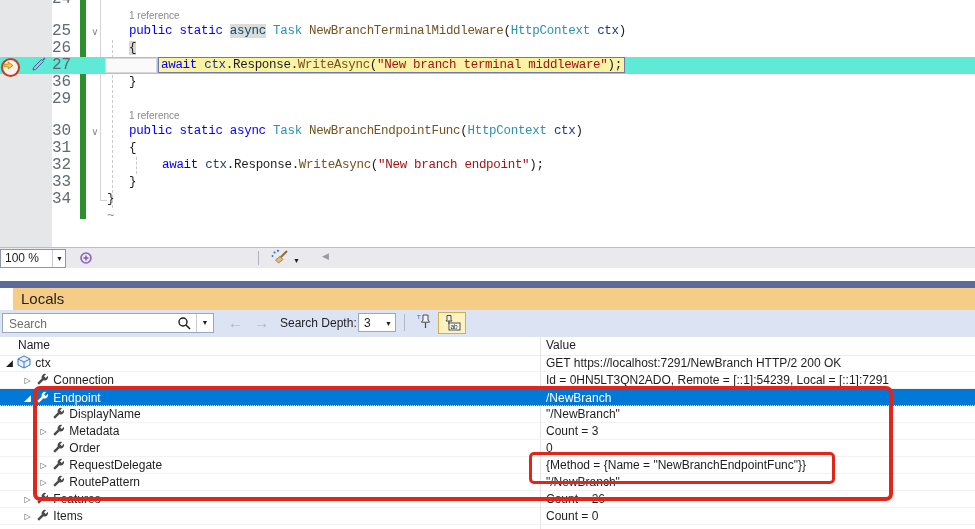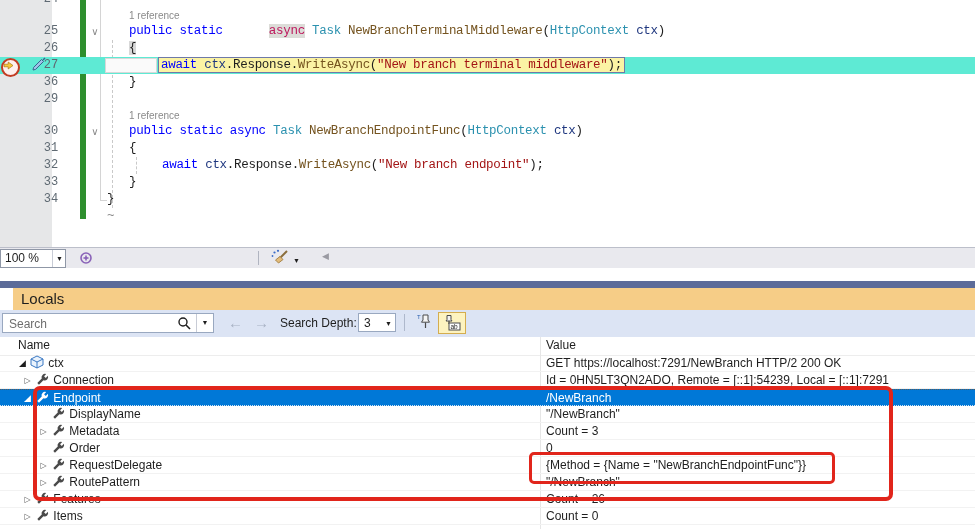--- a/index.html
+++ b/index.html
@@ -9,28 +9,28 @@
   
   .editor{position:absolute;left:0;top:0;width:975px;height:247px;background:#fff;overflow:hidden;}
   .glyph-margin{position:absolute;left:0;top:0;width:52px;height:247px;background:#e6e7e8;}
   .green-bar{position:absolute;left:80px;top:0;width:6px;height:219px;background:#2e8f2e;}
   .struct-line{position:absolute;left:100px;top:0;width:1px;height:201px;background:#d4d4d4;}
   .struct-tick{position:absolute;left:100px;top:200px;width:7px;height:1px;background:#d4d4d4;}
   .guide{position:absolute;width:0;border-left:1px dashed #c9c9c9;}
   .lines{position:absolute;left:0;top:-9px;width:975px;}
   .code-line{position:relative;height:17px;line-height:17px;white-space:pre;}
   .code-line.lens{height:15px;line-height:15px;}
-  .ln{position:absolute;left:37px;width:28px;text-align:center;
-      font-family:"Liberation Mono","DejaVu Sans Mono",monospace;font-size:12px;color:#5f6a73;}
+  .ln{position:absolute;left:52px;width:28px;text-align:left;
+      font-family:"Liberation Mono","DejaVu Sans Mono",monospace;font-size:16px;color:#5f6a73;}
   .chev{position:absolute;left:88px;width:14px;text-align:center;color:#8a8a8a;font-size:10px;}
   .codetxt{position:absolute;left:105px;font-family:"Liberation Mono","DejaVu Sans Mono",monospace;
            font-size:12.5px;letter-spacing:-0.3px;}
   .lens .codetxt{font-family:"Liberation Sans",sans-serif;font-size:10px;color:#8a8a8a;letter-spacing:0;}
   .tilde{color:#8a8a8a;}
-  .tk-kw{color:#0000ff;} .tk-kwhl{color:#be185d;background:#dcdcd8;margin-left:39px;}
+  .tk-kw{color:#0000ff;} .tk-kwhl{color:#0c4a6e;background:#dcdcd8;}
   .tk-ty{color:#2b91af;} .tk-me{color:#74531f;} .tk-st{color:#a31515;}
   .tk-pl{color:#1e1e1e;} .tk-pm{color:#1f377f;} .tk-br{color:#1e1e1e;background:#d8d8d8;}
   .cur-row{background:#5eead4;}
   .pre-box{display:inline-block;width:50px;height:13px;background:#fafafa;border:1px solid #d8d8d8;
            vertical-align:middle;margin-right:1px;}
   .cur-box{display:inline-block;background:#fbf3a4;border:1px solid #6e79a8;padding:0 2px;height:14px;line-height:14px;vertical-align:middle;}
   .bp-glyph{position:absolute;left:1px;top:58px;width:15px;height:15px;border-radius:50%;
             border:2px solid #c23b22;background:#fdf0ee;}
   .pen-glyph{position:absolute;left:30px;top:56px;}
 
@@ -211,21 +211,21 @@
     </div>
 
     <div class="grid-header">
       <span class="col-name">Name</span>
       <span class="col-value">Value</span>
     </div>
     <div class="col-sep"></div>
 
     <div class="grid-body" id="locals-rows">
         <div class="lrow">
-          <span class="namecell" style="padding-left: 16px;"><span class="exp open">◢</span><span class="ricon"><svg width="14" height="14" viewBox="0 0 14 14">
+          <span class="namecell" style="padding-left: 3px;"><span class="exp open">◢</span><span class="ricon"><svg width="14" height="14" viewBox="0 0 14 14">
                 <path d="M7 1 L13 4 13 10 7 13 1 10 1 4 Z" fill="#eaf3fd" stroke="#3a78c3" stroke-width="1"></path>
                 <path d="M1 4 L7 7 L13 4 M7 7 L7 13" stroke="#3a78c3" stroke-width="1" fill="none"></path>
               </svg></span><span> ctx</span></span>
           <span class="valuecell">GET https://localhost:7291/NewBranch HTTP/2 200 OK</span>
         </div>
         <div class="lrow">
           <span class="namecell" style="padding-left: 21px;"><span class="exp">▷</span><span class="ricon"><svg width="13" height="13" viewBox="0 0 14 14">
                 <path d="M12.8 3.0 L10.5 5.3 8.7 3.5 11.0 1.2 A3.7 3.7 0 0 0 6.2 6.0 L1.4 10.8 3.2 12.6 8.0 7.8 A3.7 3.7 0 0 0 12.8 3.0 Z" fill="#4a4a4a"></path>
               </svg></span><span> Connection</span></span>
           <span class="valuecell">Id = 0HN5LT3QN2ADO, Remote = [::1]:54239, Local = [::1]:7291</span>

